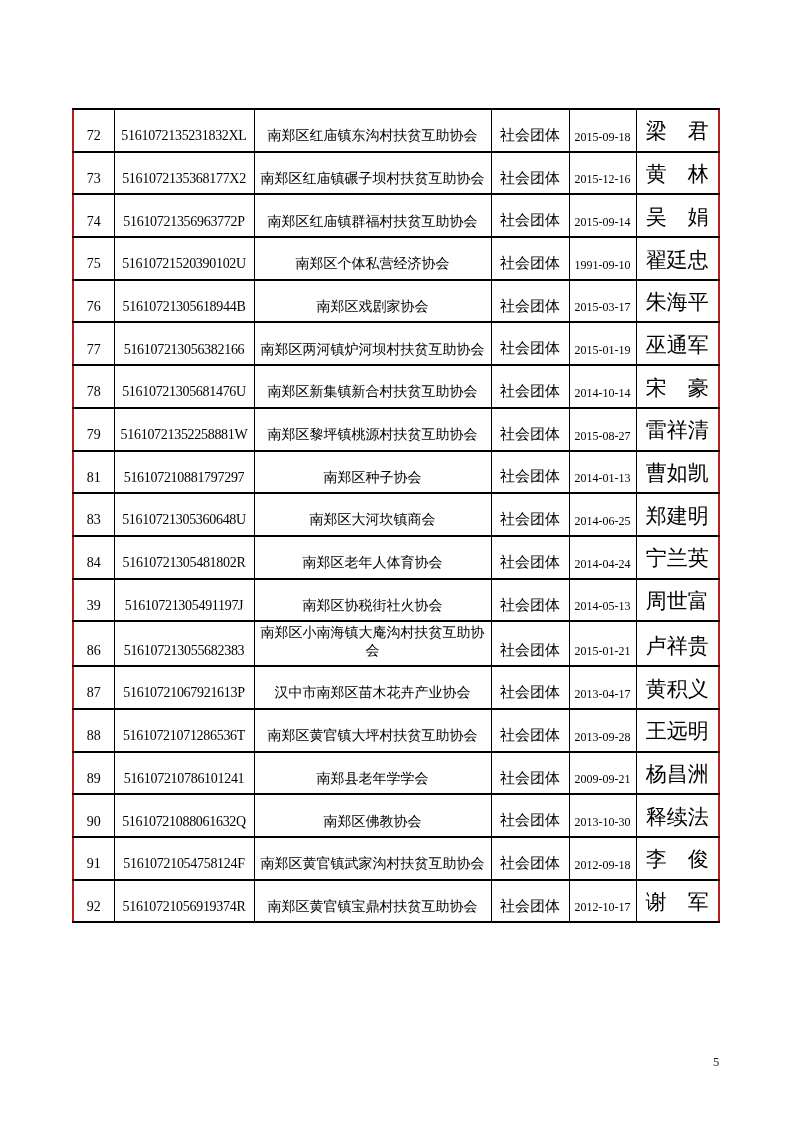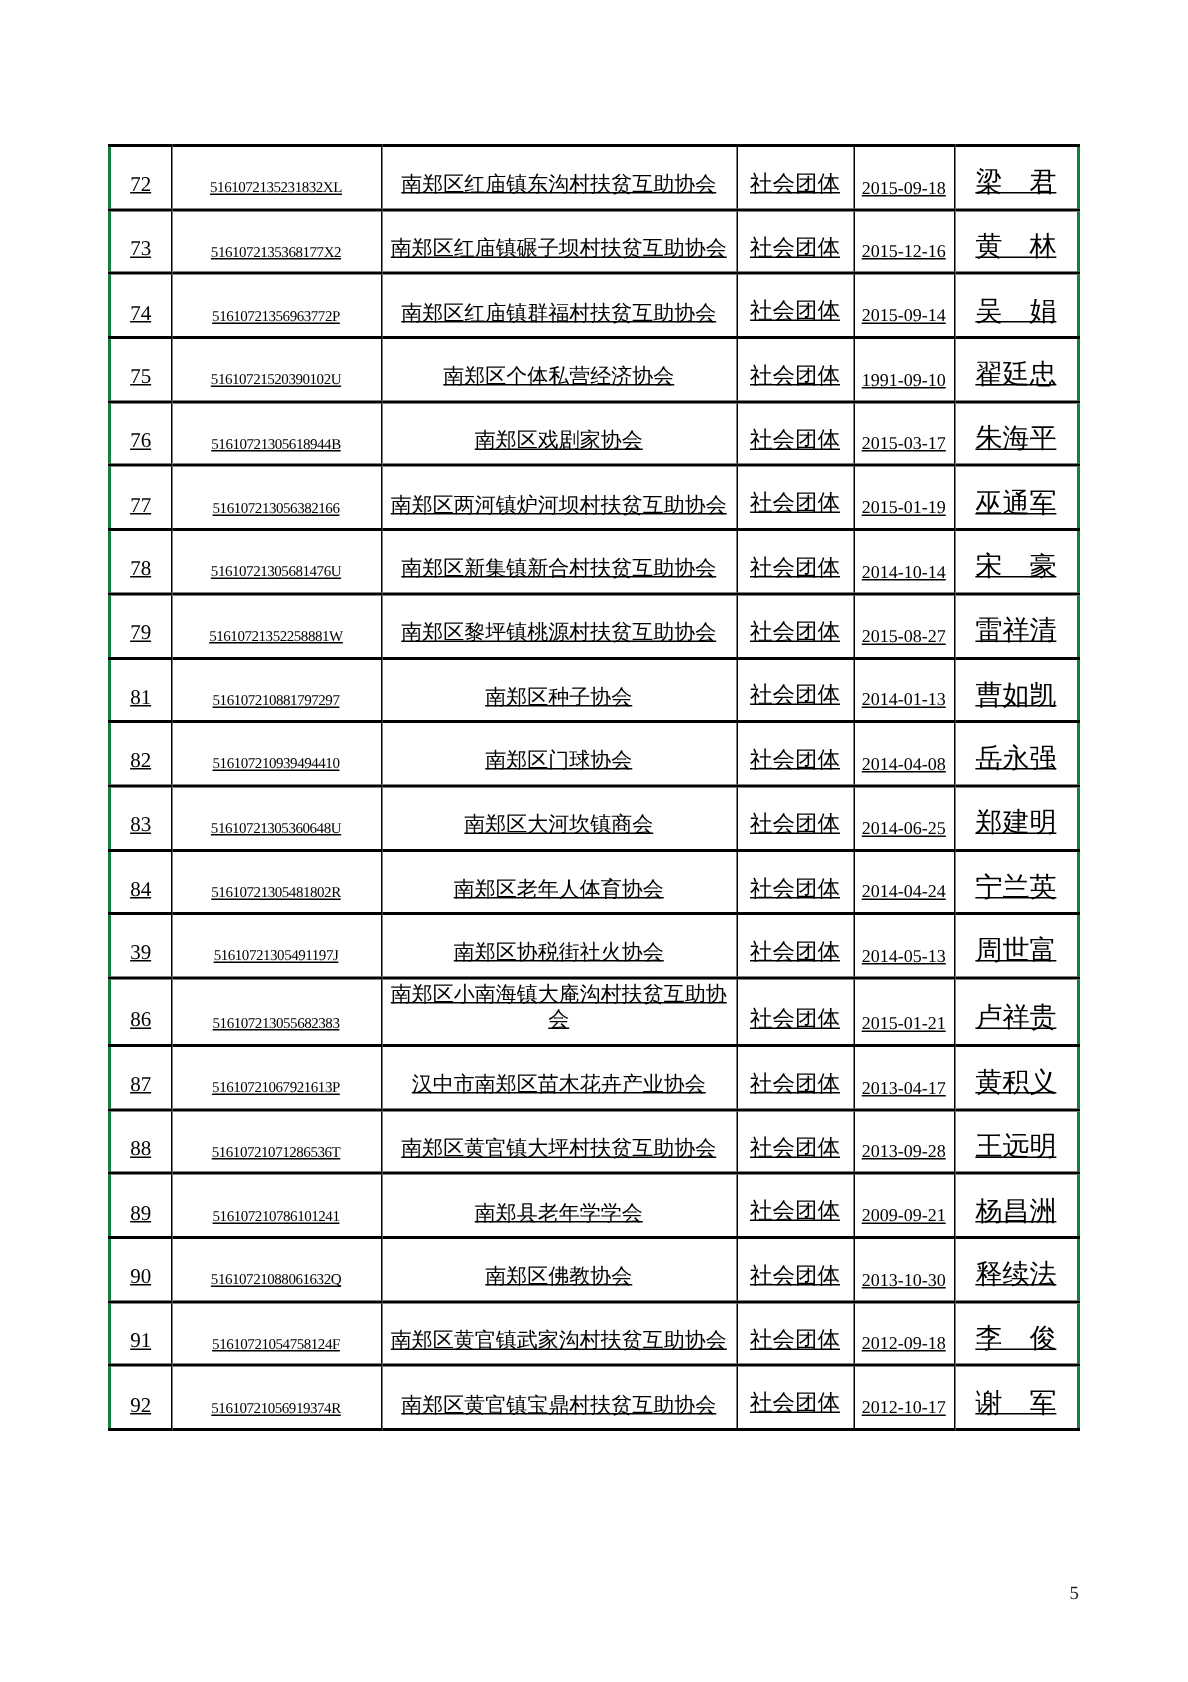--- a/index.html
+++ b/index.html
@@ -6,51 +6,50 @@
   .page {
     position:relative;
     width:792px; height:1121px;
     background:#ffffff;
     font-family:"Liberation Serif","DejaVu Serif",serif;
     color:#000;
     overflow:hidden;
   }
   table.registry {
     position:absolute;
-    left:72px; top:96px;
+    left:72px; top:108px;
     width:646px;
     border-collapse:collapse;
     table-layout:fixed;
-    border:2px solid #15803d;
-    text-decoration:underline;
+    border:2px solid #b91c1c;
   }
   table.registry td {
     border:1px solid #000;
     border-top-width:2px;
     border-bottom-width:2px;
     box-sizing:border-box;
     height:42.7px;
     padding:2px 2px 6px 2px;
     text-align:center;
     vertical-align:bottom;
     word-break:break-all;
     line-height:1.25;
   }
   col.c-index  { width:41px; }
   col.c-code   { width:140px; }
   col.c-name   { width:237px; }
   col.c-type   { width:78px; }
   col.c-date   { width:67px; }
   col.c-person { width:83px; }
   td.col-index  { font-size:14px; }
-  td.col-code   { font-size:10px; letter-spacing:-0.3px; padding-left:1px; padding-right:1px; }
+  td.col-code   { font-size:14px; letter-spacing:-0.3px; padding-left:1px; padding-right:1px; }
   td.col-name   { font-size:14px; }
   td.col-type   { font-size:15px; }
   td.col-date   { font-size:12px; }
-  td.col-person { font-size:18px;margin-left:24px; }
+  td.col-person { font-size:21px;margin-left:24px; }
   .page-number {
     position:absolute;
     left:713px; top:1055px;
     font-size:12.5px;
     color:#222;
   }
 </style>
 </head>
 <body>
 
@@ -132,28 +131,20 @@
         </tr>
         <tr>
           <td class="col-index">81</td>
           <td class="col-code">516107210881797297</td>
           <td class="col-name">南郑区种子协会</td>
           <td class="col-type">社会团体</td>
           <td class="col-date">2014-01-13</td>
           <td class="col-person">曹如凯</td>
         </tr>
         <tr>
-          <td class="col-index">82</td>
-          <td class="col-code">516107210939494410</td>
-          <td class="col-name">南郑区门球协会</td>
-          <td class="col-type">社会团体</td>
-          <td class="col-date">2014-04-08</td>
-          <td class="col-person">岳永强</td>
-        </tr>
-        <tr>
           <td class="col-index">83</td>
           <td class="col-code">51610721305360648U</td>
           <td class="col-name">南郑区大河坎镇商会</td>
           <td class="col-type">社会团体</td>
           <td class="col-date">2014-06-25</td>
           <td class="col-person">郑建明</td>
         </tr>
         <tr>
           <td class="col-index">84</td>
           <td class="col-code">51610721305481802R</td>

